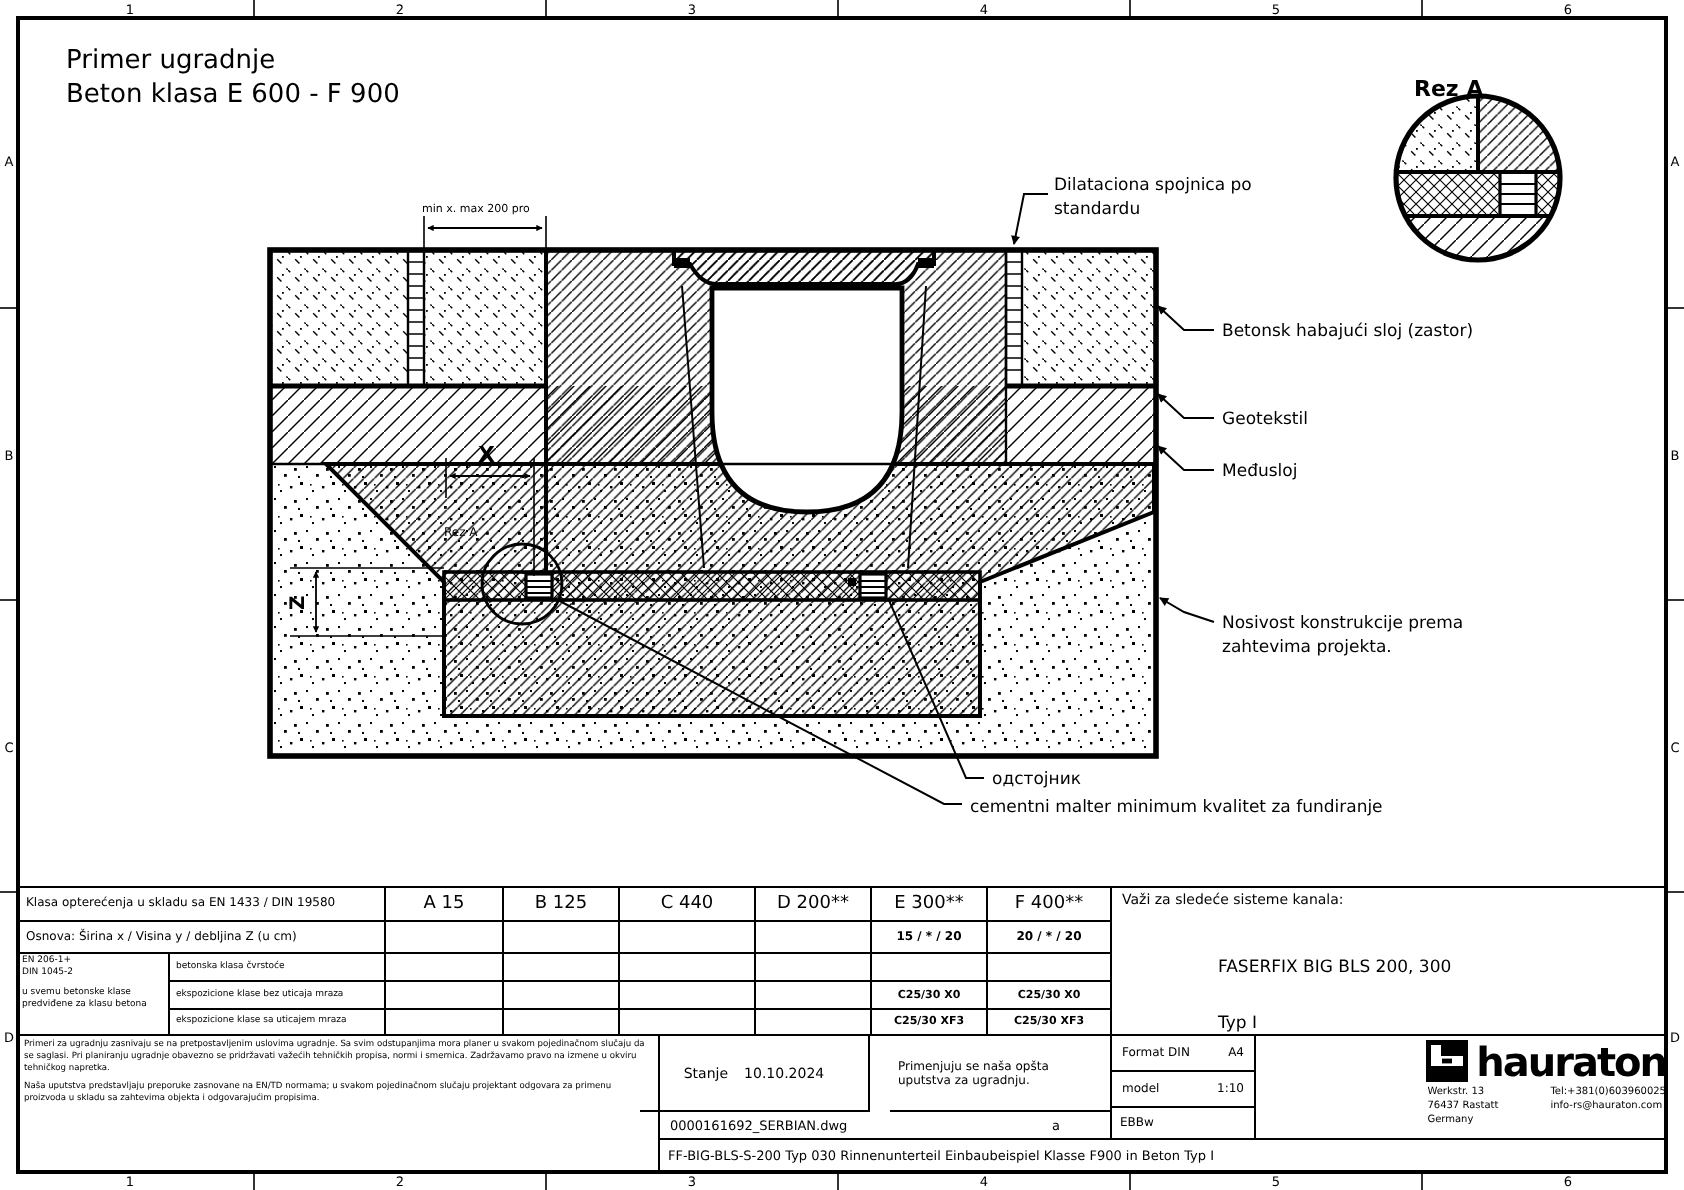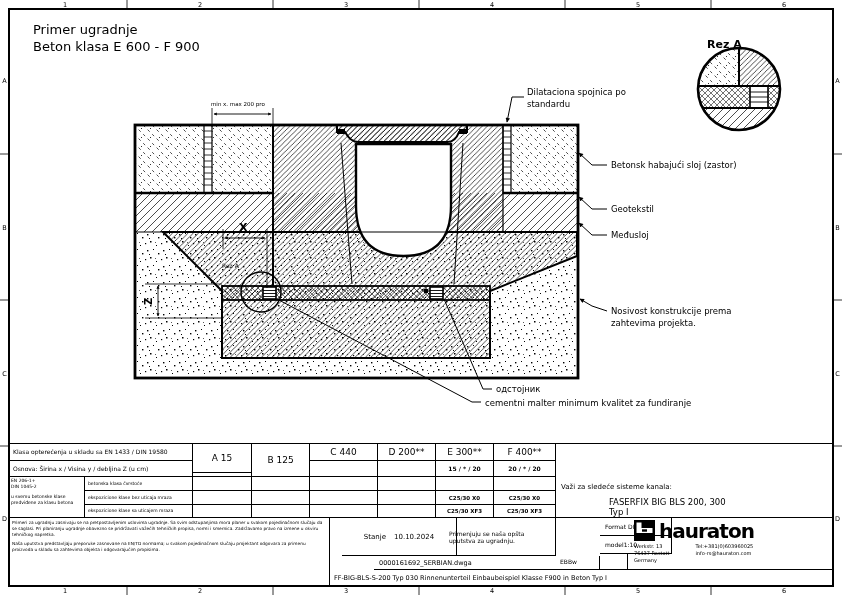--- a/index.html
+++ b/index.html
@@ -7,29 +7,29 @@
          font-family:"DejaVu Sans","Liberation Sans",sans-serif;color:#000;}
   svg text{font-family:"DejaVu Sans","Liberation Sans",sans-serif;fill:#000;}
   .cell{position:absolute;box-sizing:border-box;border-right:1px solid #000;border-bottom:1px solid #000;
         display:flex;align-items:center;overflow:hidden;background:transparent;}
   .ctr{justify-content:center;}
   .nbr{border-right:none;} .nbb{border-bottom:none;}
   .f9{font-size:9px;} .f85{font-size:8.5px;padding-left:48px;} .f7{font-size:7px;} .f65{font-size:6.5px;}
   .f6{font-size:6px;} .f55{font-size:5.5px;} .f45{font-size:4.5px;line-height:1.3;} .f43{font-size:4.3px;line-height:1.35;}
   .pl{padding-left:4px;} .bold{font-weight:bold;}
   .hline{position:absolute;background:#000;height:1px;}
-  #valid-cell{flex-direction:column;align-items:flex-start;justify-content:flex-end;padding:3px 0 0 5px;}
+  #valid-cell{flex-direction:column;align-items:flex-start;justify-content:space-between;padding:3px 0 0 5px;}
   #haur{flex-direction:column;align-items:flex-start;justify-content:flex-start;padding:2px 0 0 6px;}
   .brandrow{display:flex;align-items:center;gap:4px;}
   .brandword{font-size:20px;font-weight:bold;letter-spacing:-1px;line-height:1;}
   .addr{display:flex;gap:26px;margin-top:2px;}
   .addr div{font-size:5px;line-height:1.35;}
   #disc{flex-direction:column;align-items:flex-start;justify-content:flex-start;padding:2px 3px;}
   #disc p{margin:0 0 4px 0;}
-  .spread{justify-content:flex-start;padding:0 5px;margin-left:44px;}
+  .spread{justify-content:space-between;padding:0 5px;}
   #note-cell{flex-direction:column;align-items:flex-start;justify-content:center;padding-left:4px;}
 </style>
 </head>
 <body>
 
 <div id="sheet">
 
   <svg width="842" height="595" viewBox="0 0 842 595" style="position:absolute;left:0;top:0">
     <defs>
       <pattern id="pZastor" width="9" height="9" patternUnits="userSpaceOnUse">
@@ -223,24 +223,24 @@
       </g>
       <circle cx="739" cy="89" r="41" fill="none" stroke="#000" stroke-width="2.6"></circle>
     </g>
   </svg>
 
   <div class="hline" style="left:9px;top:443px;width:824px;"></div>
 
   <div class="cell pl f6" style="left:9px;top:443px;width:184px;height:18px;">
       <span>Klasa opterećenja u skladu sa EN 1433 / DIN 19580</span>
     </div>
-  <div class="cell ctr f9" style="left:193px;top:443px;width:59px;height:30px;">
+  <div class="cell ctr f9" style="left:193px;top:443px;width:59px;height:18px;">
       <span>A 15</span>
     </div>
-  <div class="cell ctr f9" style="left:252px;top:443px;width:58px;height:34px;">
+  <div class="cell ctr f9" style="left:252px;top:443px;width:58px;height:18px;">
       <span>B 125</span>
     </div>
   <div class="cell ctr f9" style="left:310px;top:443px;width:68px;height:18px;">
       <span>C 440</span>
     </div>
   <div class="cell ctr f9" style="left:378px;top:443px;width:58px;height:18px;">
       <span>D 200**</span>
     </div>
   <div class="cell ctr f9" style="left:436px;top:443px;width:58px;height:18px;">
       <span>E 300**</span>
@@ -312,21 +312,21 @@
     </div>
   <div class="cell ctr f55 bold" style="left:494px;top:505px;width:62px;height:13px;">
       <span>C25/30 XF3</span>
     </div>
 
   <div class="cell nbb" id="disc" style="left:9px;top:518px;width:321px;height:68px;">
     <p class="f43">Primeri za ugradnju zasnivaju se na pretpostavljenim uslovima ugradnje. Sa svim odstupanjima mora planer u svakom pojedinačnom slučaju da se saglasi. Pri planiranju ugradnje obavezno se pridržavati važećih tehničkih propisa, normi i smernica. Zadržavamo pravo na izmene u okviru tehničkog napretka.</p>
     <p class="f43">Naša uputstva predstavljaju preporuke zasnovane na EN/TD normama; u svakom pojedinačnom slučaju projektant odgovara za primenu proizvoda u skladu sa zahtevima objekta i odgovarajućim propisima.</p>
   </div>
 
-  <div class="cell ctr f7" style="left:342px;top:518px;width:115px;height:38px;gap:8px;">
+  <div class="cell ctr f7" style="left:320px;top:518px;width:115px;height:38px;gap:8px;">
     <span>Stanje</span>
     <span>10.10.2024</span>
   </div>
   <div class="cell" id="note-cell" style="left:445px;top:518px;width:111px;height:38px;">
     <span class="f6">Primenjuju se naša opšta</span>
     <span class="f6">uputstva za ugradnju.</span>
   </div>
   <div class="cell f65 spread" style="left:330px;top:556px;width:226px;height:14px;">
     <span>0000161692_SERBIAN.dwg</span>
     <span style="padding-right:20px;">a</span>
@@ -337,21 +337,21 @@
       <span>A4</span>
   </div>
   <div class="cell f6 spread" style="left:556px;top:536px;width:72px;height:18px;">
     <span>model</span>
       <span>1:10</span>
   </div>
   <div class="cell f6 pl" style="left:556px;top:554px;width:72px;height:16px;">
     <span>EBBw</span>
   </div>
 
-  <div class="cell nbr" id="haur" style="left:628px;top:518px;width:205px;height:52px;">
+  <div class="cell nbr" id="haur" style="left:628px;top:518px;width:205px;height:52px;align-items:flex-end;">
     <div class="brandrow">
       <svg width="21" height="21">
         <rect width="21" height="21" fill="#000"></rect>
         <rect x="2.5" y="8" width="16" height="5" fill="#fff"></rect>
         <rect x="8" y="9.3" width="5" height="2.4" fill="#000"></rect>
         <rect x="2.5" y="2.5" width="5" height="5.5" fill="#fff"></rect>
       </svg>
       <span class="brandword">hauraton</span>
     </div>
     <div class="addr">

